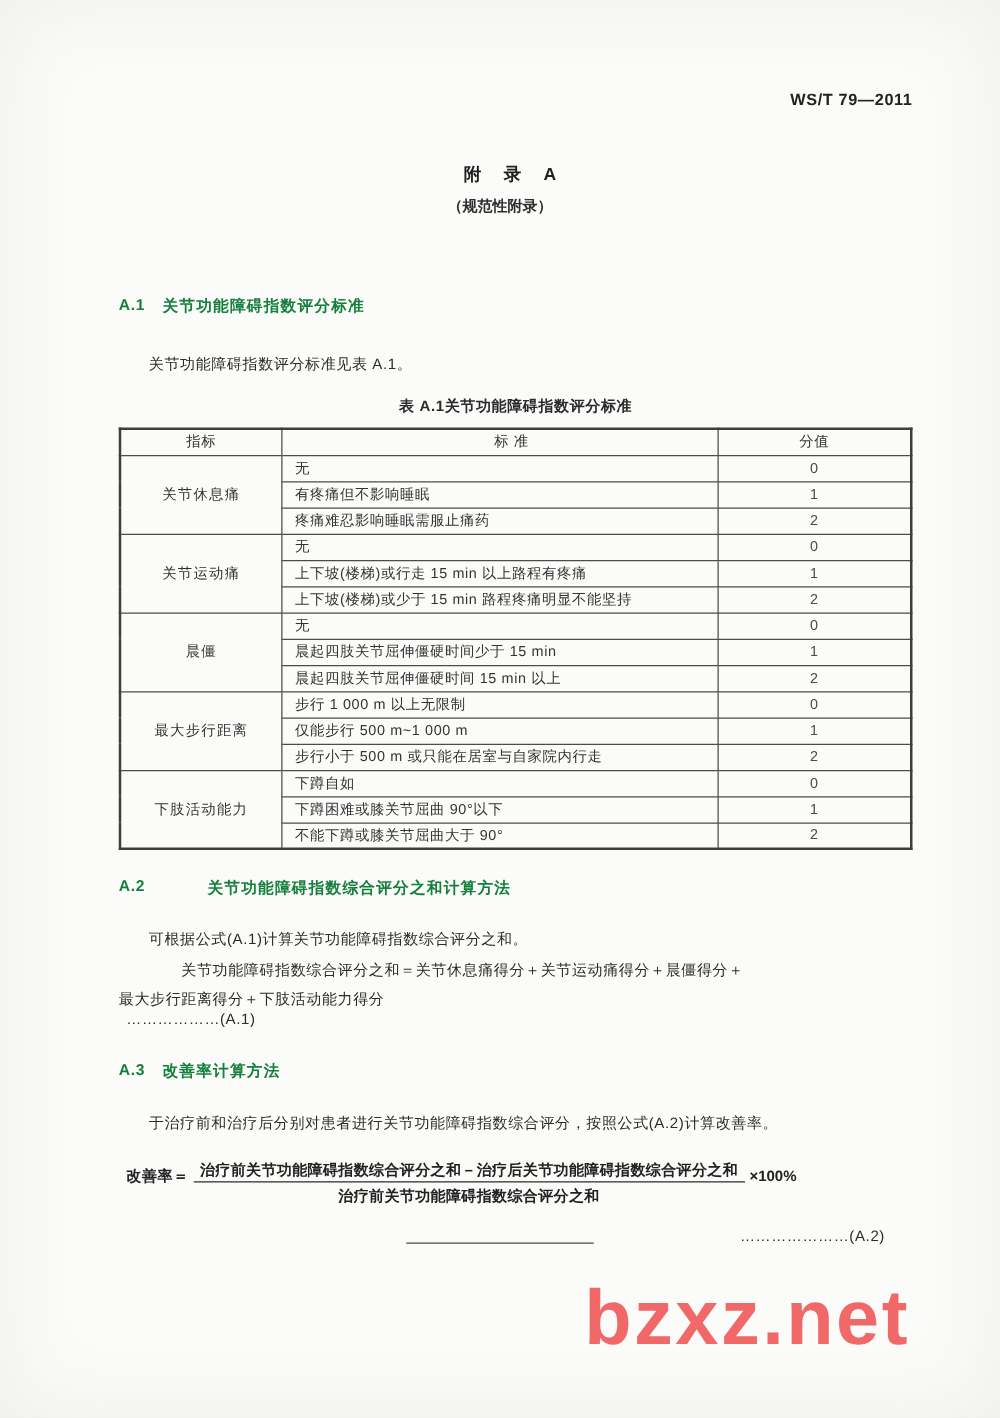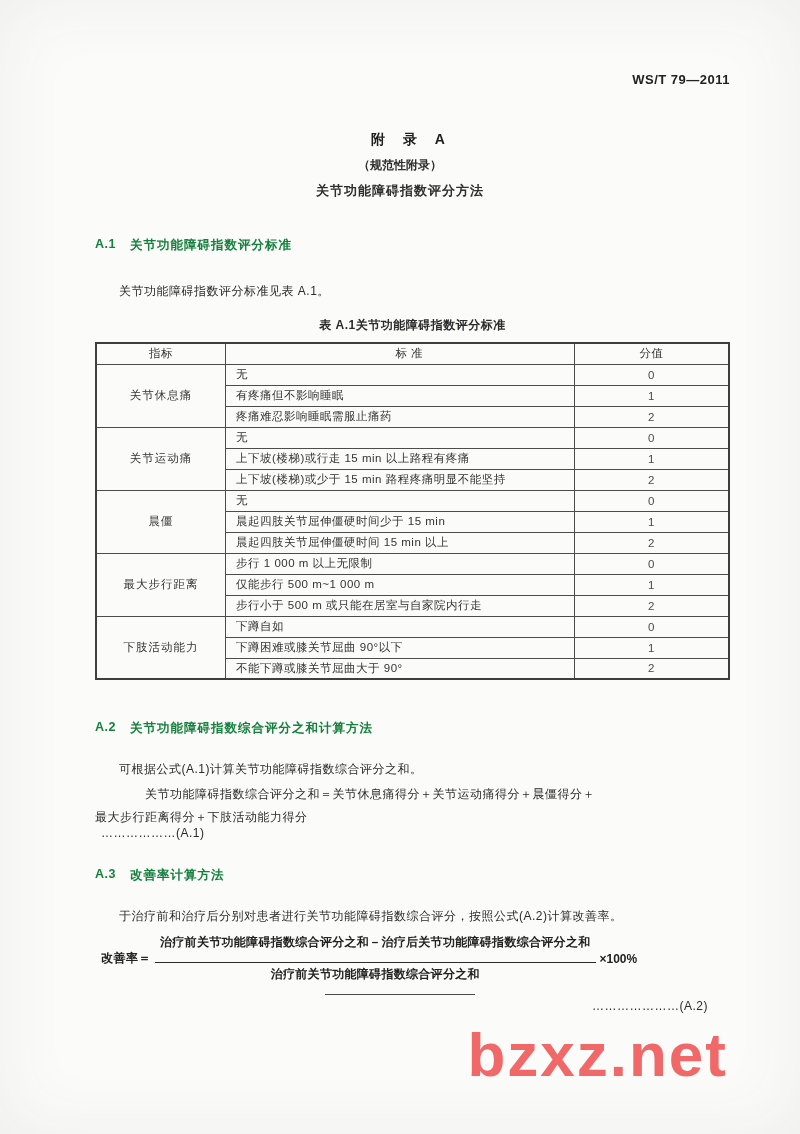--- a/index.html
+++ b/index.html
@@ -44,36 +44,36 @@
   }
   .score-table th { text-align:center; }
   .th-standard { letter-spacing:1.6em; text-indent:1.6em; }
   .col-ind { width:130px; }
   .col-std { width:350px; }
   .col-score { width:155px; }
   td.ind { text-align:center; letter-spacing:1px; }
   td.std { text-align:left; padding-left:10px; }
   td.score { text-align:center; color:#4a4a4a; }
 
-  .sec-a2 { margin-top:40px; }
+  .sec-a2 { margin-top:22px;gap:36px; }
   .para-a2 { margin-top:24px; }
   .f-line1 { margin-top:8px; margin-left:50px; letter-spacing:0.5px; line-height:17px; }
   .f-line2 { display:flex; justify-content:flex-end; margin-right:22px; margin-top:6px; letter-spacing:0.5px;flex-direction:column; }
   .f-line2 .f-ref { margin-left:6px; }
 
   .sec-a3 { margin-top:27px; }
   .para-a3 { margin-top:24px; }
 
   .formula-frac {
     display:flex; align-items:center; margin-top:9px; margin-left:6px;
     font-weight:bold; font-size:12px; color:#222;
   }
   .f-lhs { margin-right:4px; letter-spacing:0.5px; white-space:nowrap; }
   .fraction { display:inline-flex; flex-direction:column; text-align:center; }
-  .numerator { border-bottom:1.5px solid #2c2c2c; padding:0 5px 11px 5px; letter-spacing:0.3px; }
+  .numerator { border-bottom:1.5px solid #2c2c2c; padding:0 5px 0 5px; letter-spacing:0.3px;margin-top:12px; }
   .denominator { padding-top:3px; letter-spacing:0.3px; }
   .f-mult { margin-left:4px; white-space:nowrap; }
   .f-ref2 { text-align:right; margin-right:22px; margin-top:16px; letter-spacing:0.5px; }
 
   .footer-line {
     position:absolute; top:994px; left:50%; transform:translateX(-50%);
     width:150px; border-top:1.5px solid #4a4a4a;
   }
   .watermark {
     position:absolute; right:72px; bottom:48px;
@@ -85,21 +85,20 @@
 </head>
 <body>
 
 <div class="page">
 
   <div class="doc-number">WS/T 79—2011</div>
 
   <div class="title-block">
     <div class="title-main">附 录 A</div>
     <div class="title-sub">（规范性附录）</div>
-    <div class="title-heading">关节功能障碍指数评分方法</div>
   </div>
 
   <div class="content">
 
     <div class="sec-heading">
       <span class="sec-num">A.1</span>
       <span class="sec-text">关节功能障碍指数评分标准</span>
     </div>
 
     <p class="para">关节功能障碍指数评分标准见表 A.1。</p>

